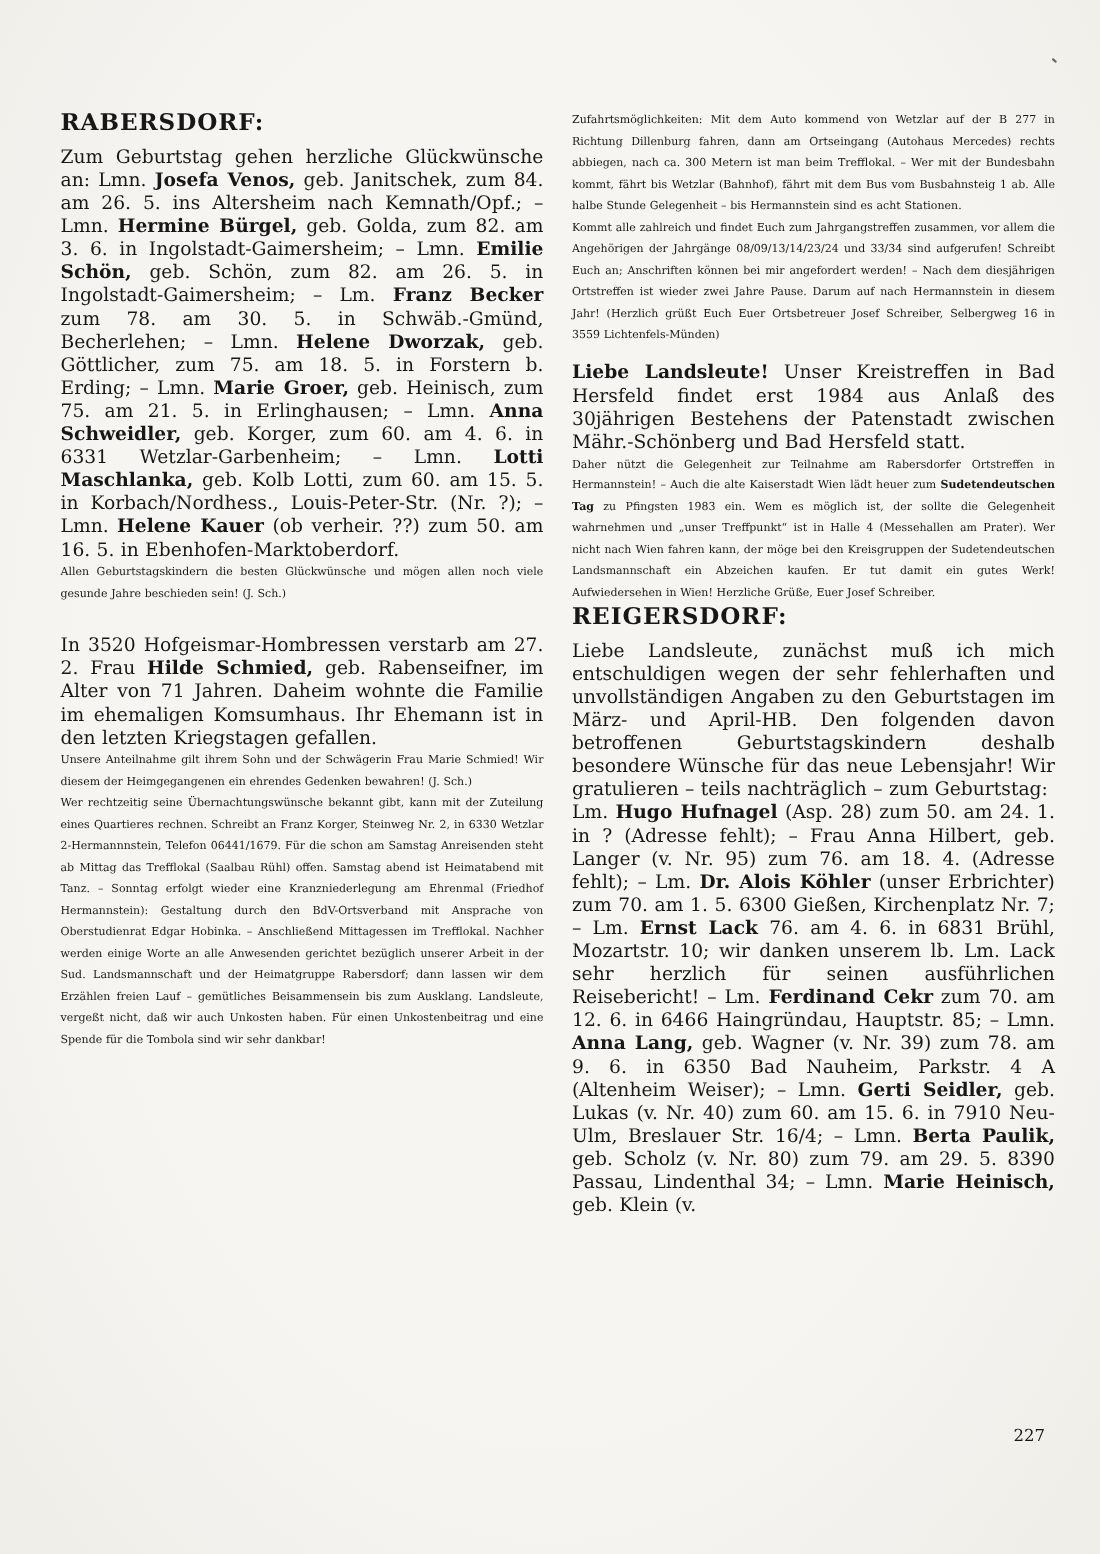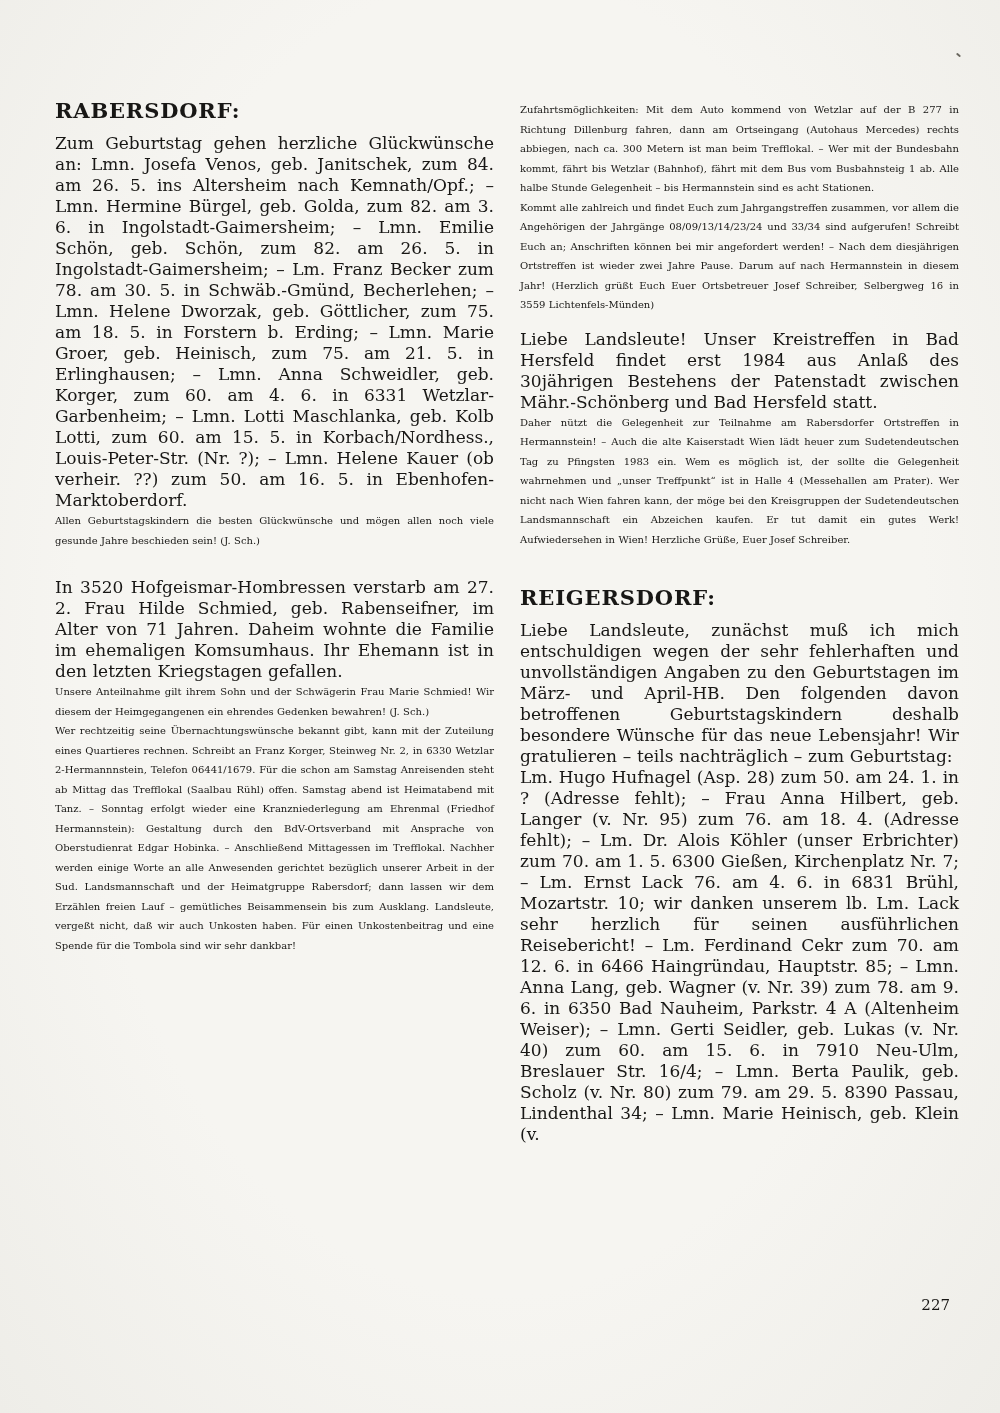--- a/index.html
+++ b/index.html
@@ -36,24 +36,24 @@
   }
   .para.large { font-size: 17px; line-height: 21px; }
   .para.small { font-size: 10px; line-height: 19.5px; }
   .heading {
     font-weight: bold;
     font-size: 21px;
     line-height: 22px;
     letter-spacing: 0.04em;
     margin: 0 0 11px 0;
   }
-  .b { font-weight: normal; }
+  .b { font-weight: bold; }
   .gap-sm { margin-top: 14px; }
   .gap-md { margin-top: 27px; }
-  .gap-lg { margin-top: 38px; }
+  .gap-lg { }
   .page-number {
     position: absolute;
     right: 50px;
     top: 1293px;
     font-size: 15px;
     line-height: 24px;
     color: #181715;
   }
   .speck {
     position: absolute;

